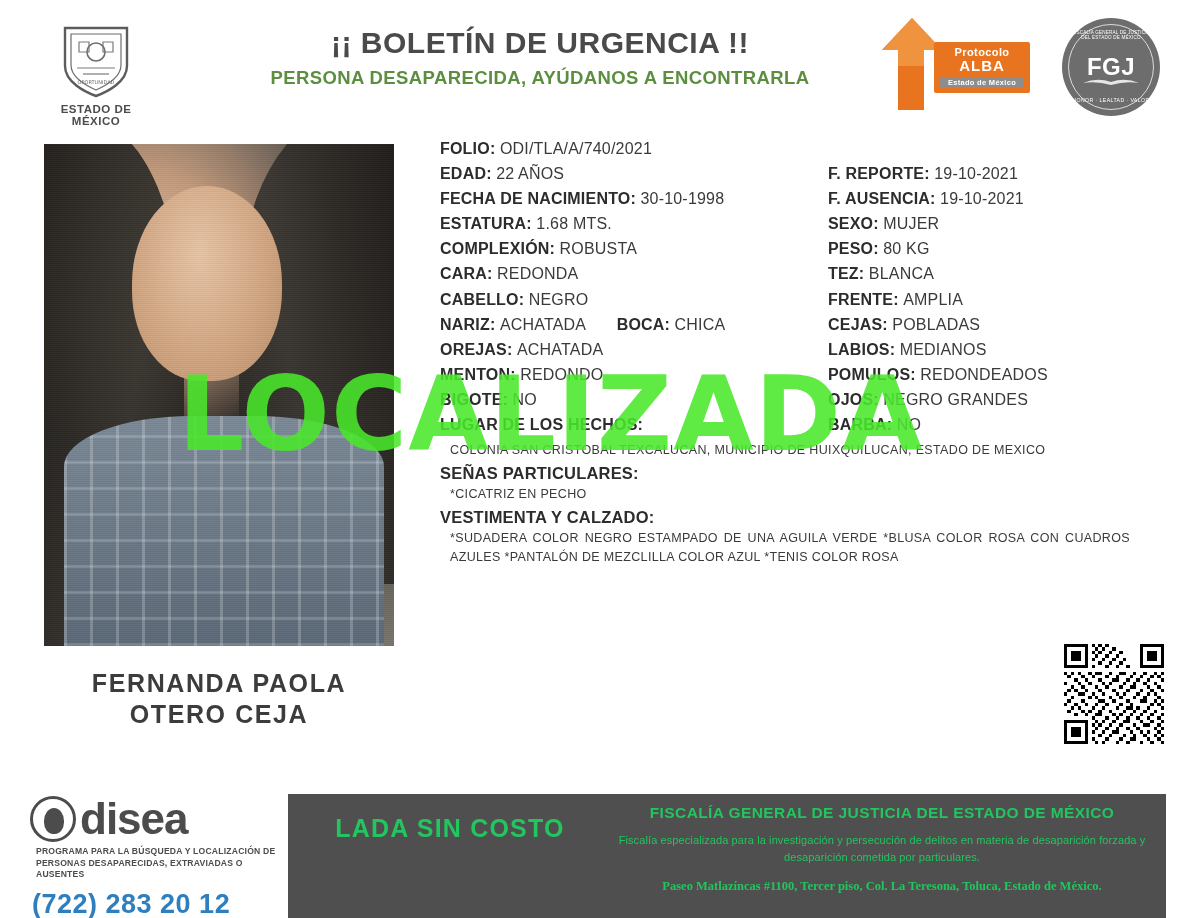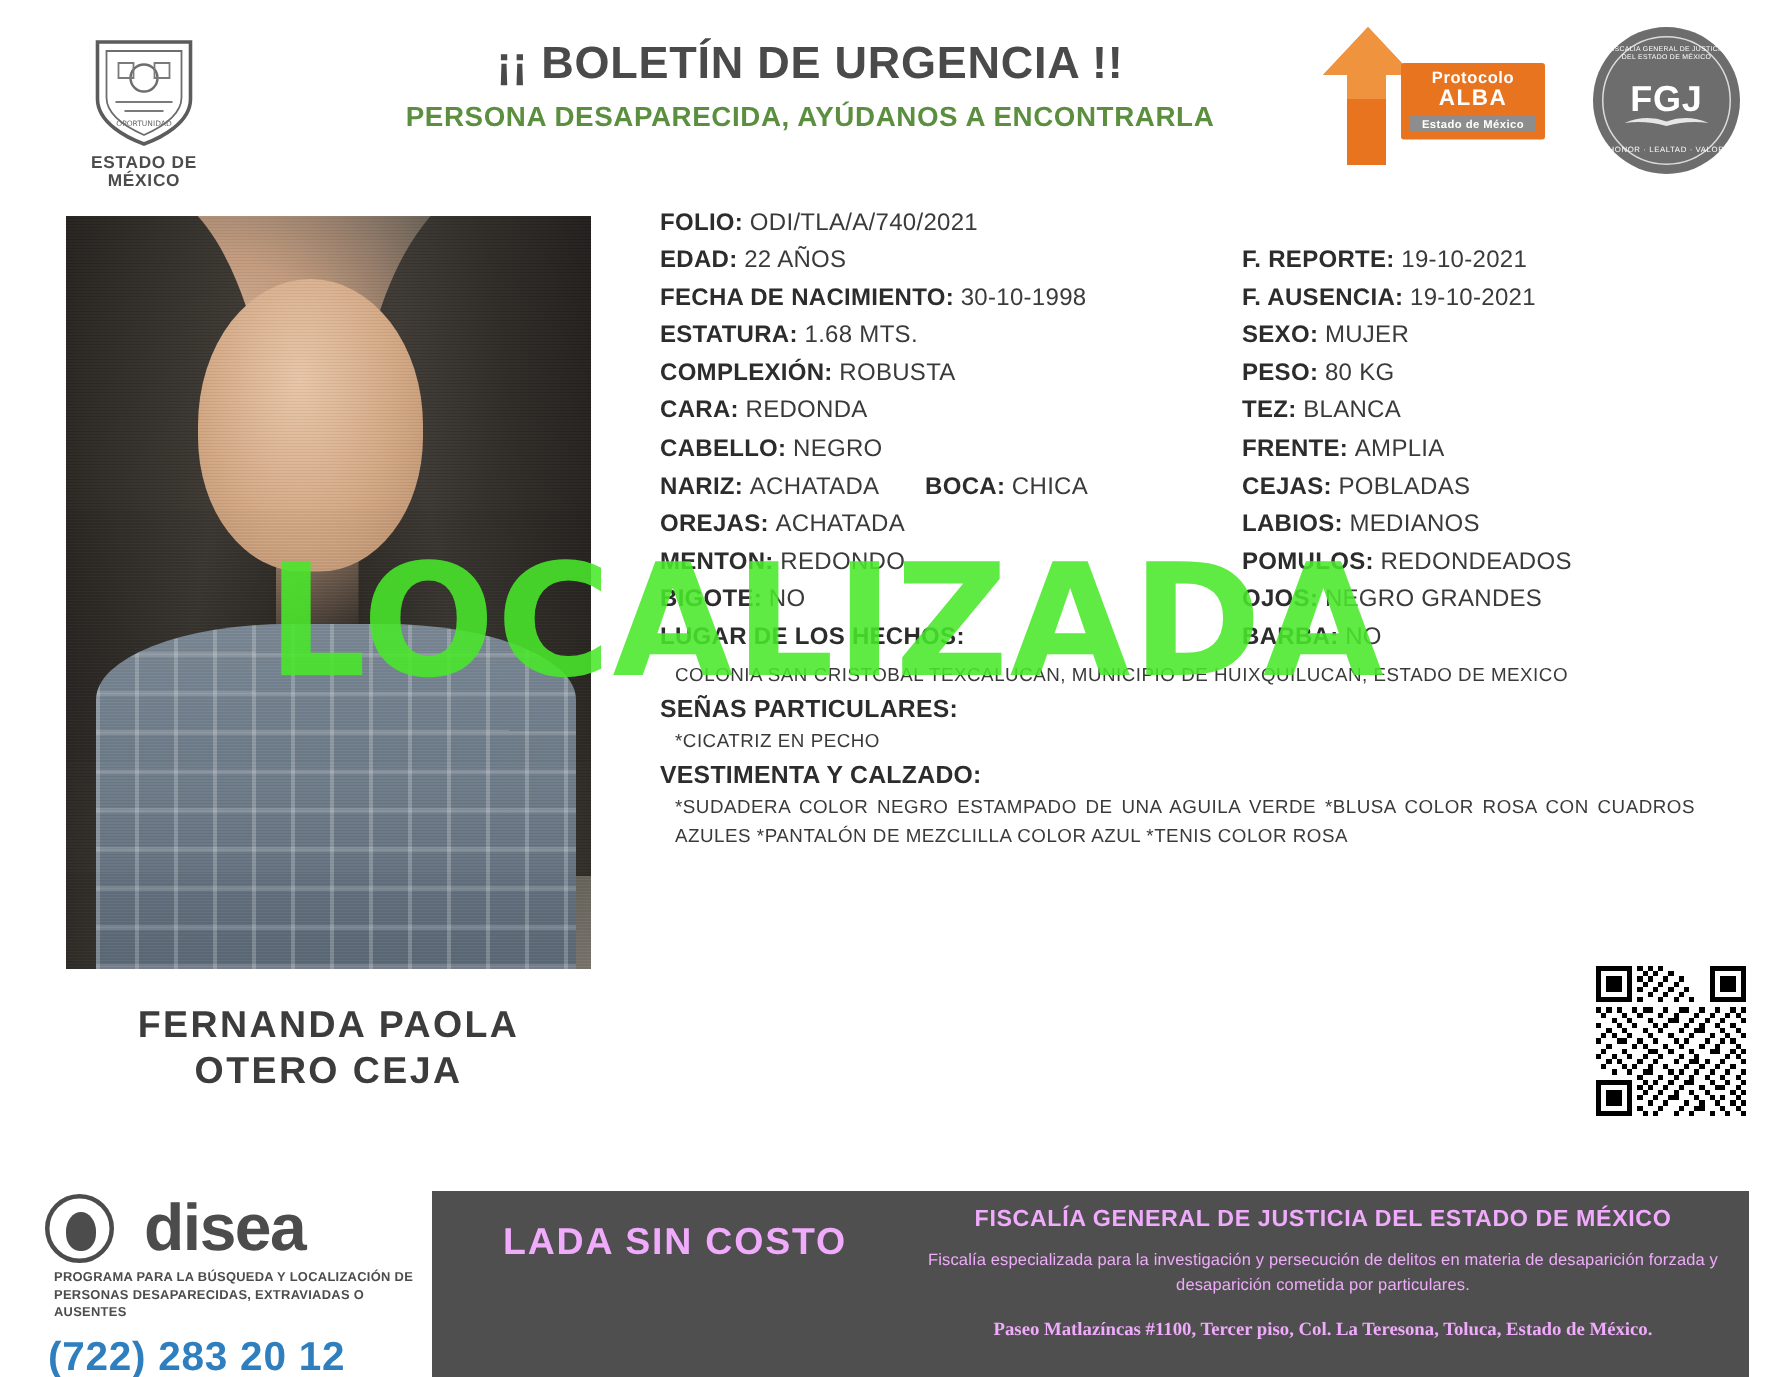--- a/index.html
+++ b/index.html
@@ -266,21 +266,21 @@
     left: 0; bottom: 0;
     width: 100%;
     height: 148px;
   }
   .disea {
     position: absolute;
     left: 30px;
     top: 24px;
     width: 250px;
   }
-  .disea-top { display: flex; align-items: center; gap: 16px; }
+  .disea-top { display: flex; align-items: center; }
   .disea-mark {
     width: 46px; height: 46px; border-radius: 50%;
     border: 3.5px solid #4c4c4c;
     position: relative;
     margin-right: 4px;
   }
   .disea-mark:after {
     content: "";
     position: absolute; left: 11px; top: 9px;
     width: 20px; height: 26px;
@@ -296,21 +296,21 @@
   }
   .disea-phone {
     font-size: 27px; font-weight: bold; color: #2f7fbf;
     letter-spacing: .5px; margin-top: 8px; margin-left: 2px;
   }
   .grey-panel {
     position: absolute;
     left: 288px; top: 24px;
     width: 878px; height: 124px;
     background: #4f4f4f;
-    color: #f0abfc;
+    color: #22c55e;
   }
   .lada {
     position: absolute;
     left: 14px; top: 20px;
     width: 296px;
     text-align: center;
   }
   .lada-1 { font-size: 25px; font-weight: bold; letter-spacing: 1.2px; }
   .lada-2 { font-size: 33px; font-weight: bold; letter-spacing: 1.2px; margin-top: 12px; }
   .fiscalia {

